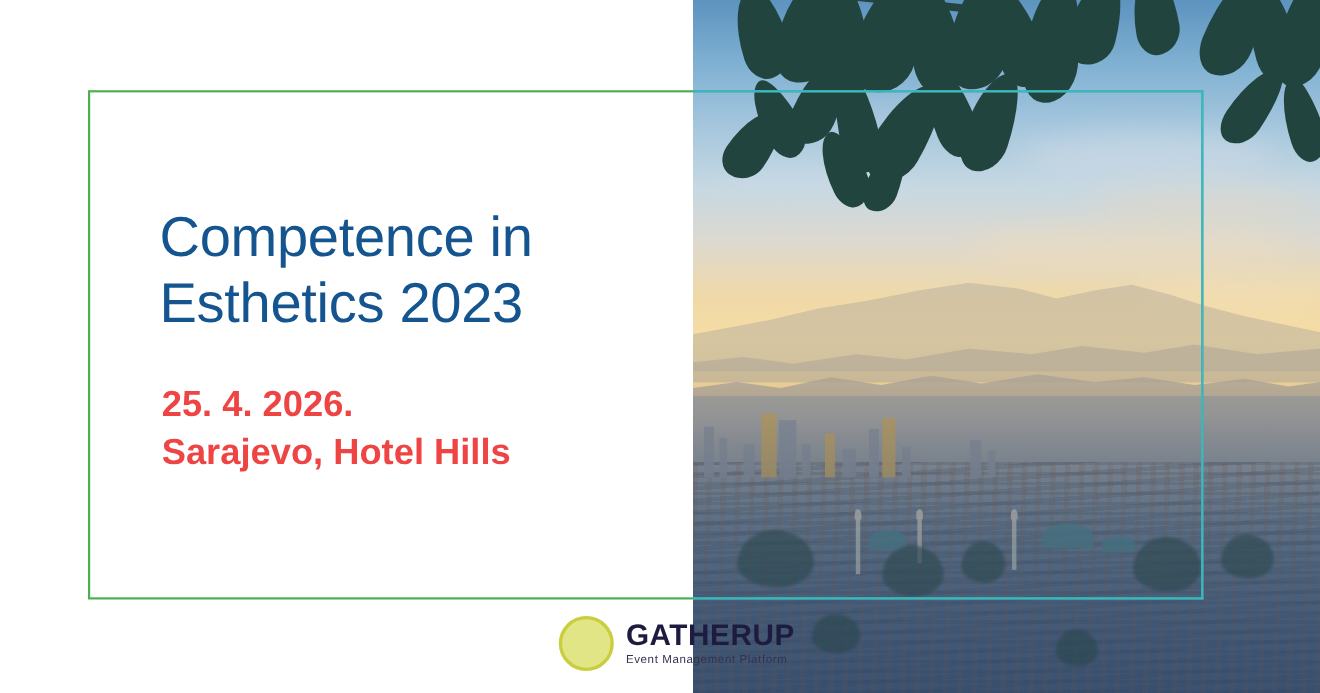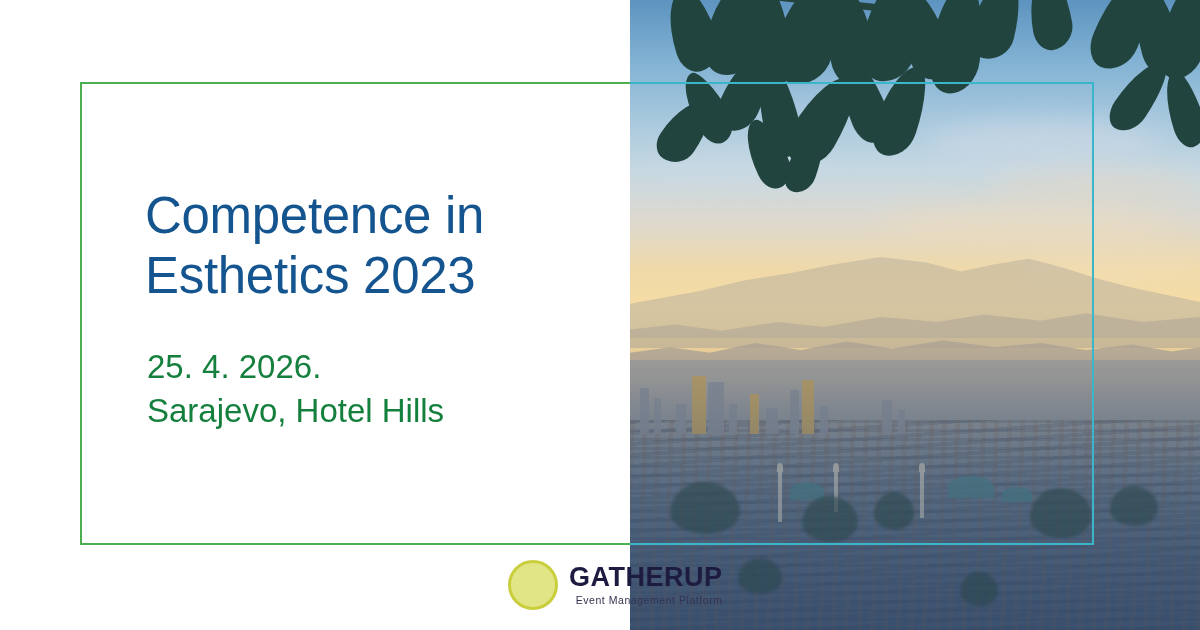--- a/index.html
+++ b/index.html
@@ -223,22 +223,22 @@
     letter-spacing: -0.3px;
     white-space: pre-line;
   }
   .subline {
     position: absolute;
     left: 147px;
     top: 345px;
     width: 470px;
     font-size: 33px;
     line-height: 1.32;
-    font-weight: 400;
-    color: #15803d;
+    font-weight: 700;
+    color: #ef4444;
     white-space: pre-line;
   }
 
   
   .logo {
     position: absolute;
     left: 508px;
     top: 560px;
     display: flex;
     align-items: center;
@@ -258,21 +258,20 @@
     font-size: 27px;
     font-weight: bold;
     color: #1d1b3f;
     letter-spacing: 0.5px;
   }
   .logo-tag {
     font-size: 10.5px;
     color: #34324f;
     letter-spacing: 0.55px;
     margin-top: 4px;
-    text-align: right;
   }
 </style>
 </head>
 <body>
 
 <div id="banner">
 
   <div class="photo">
     <div class="sky"></div>
 

